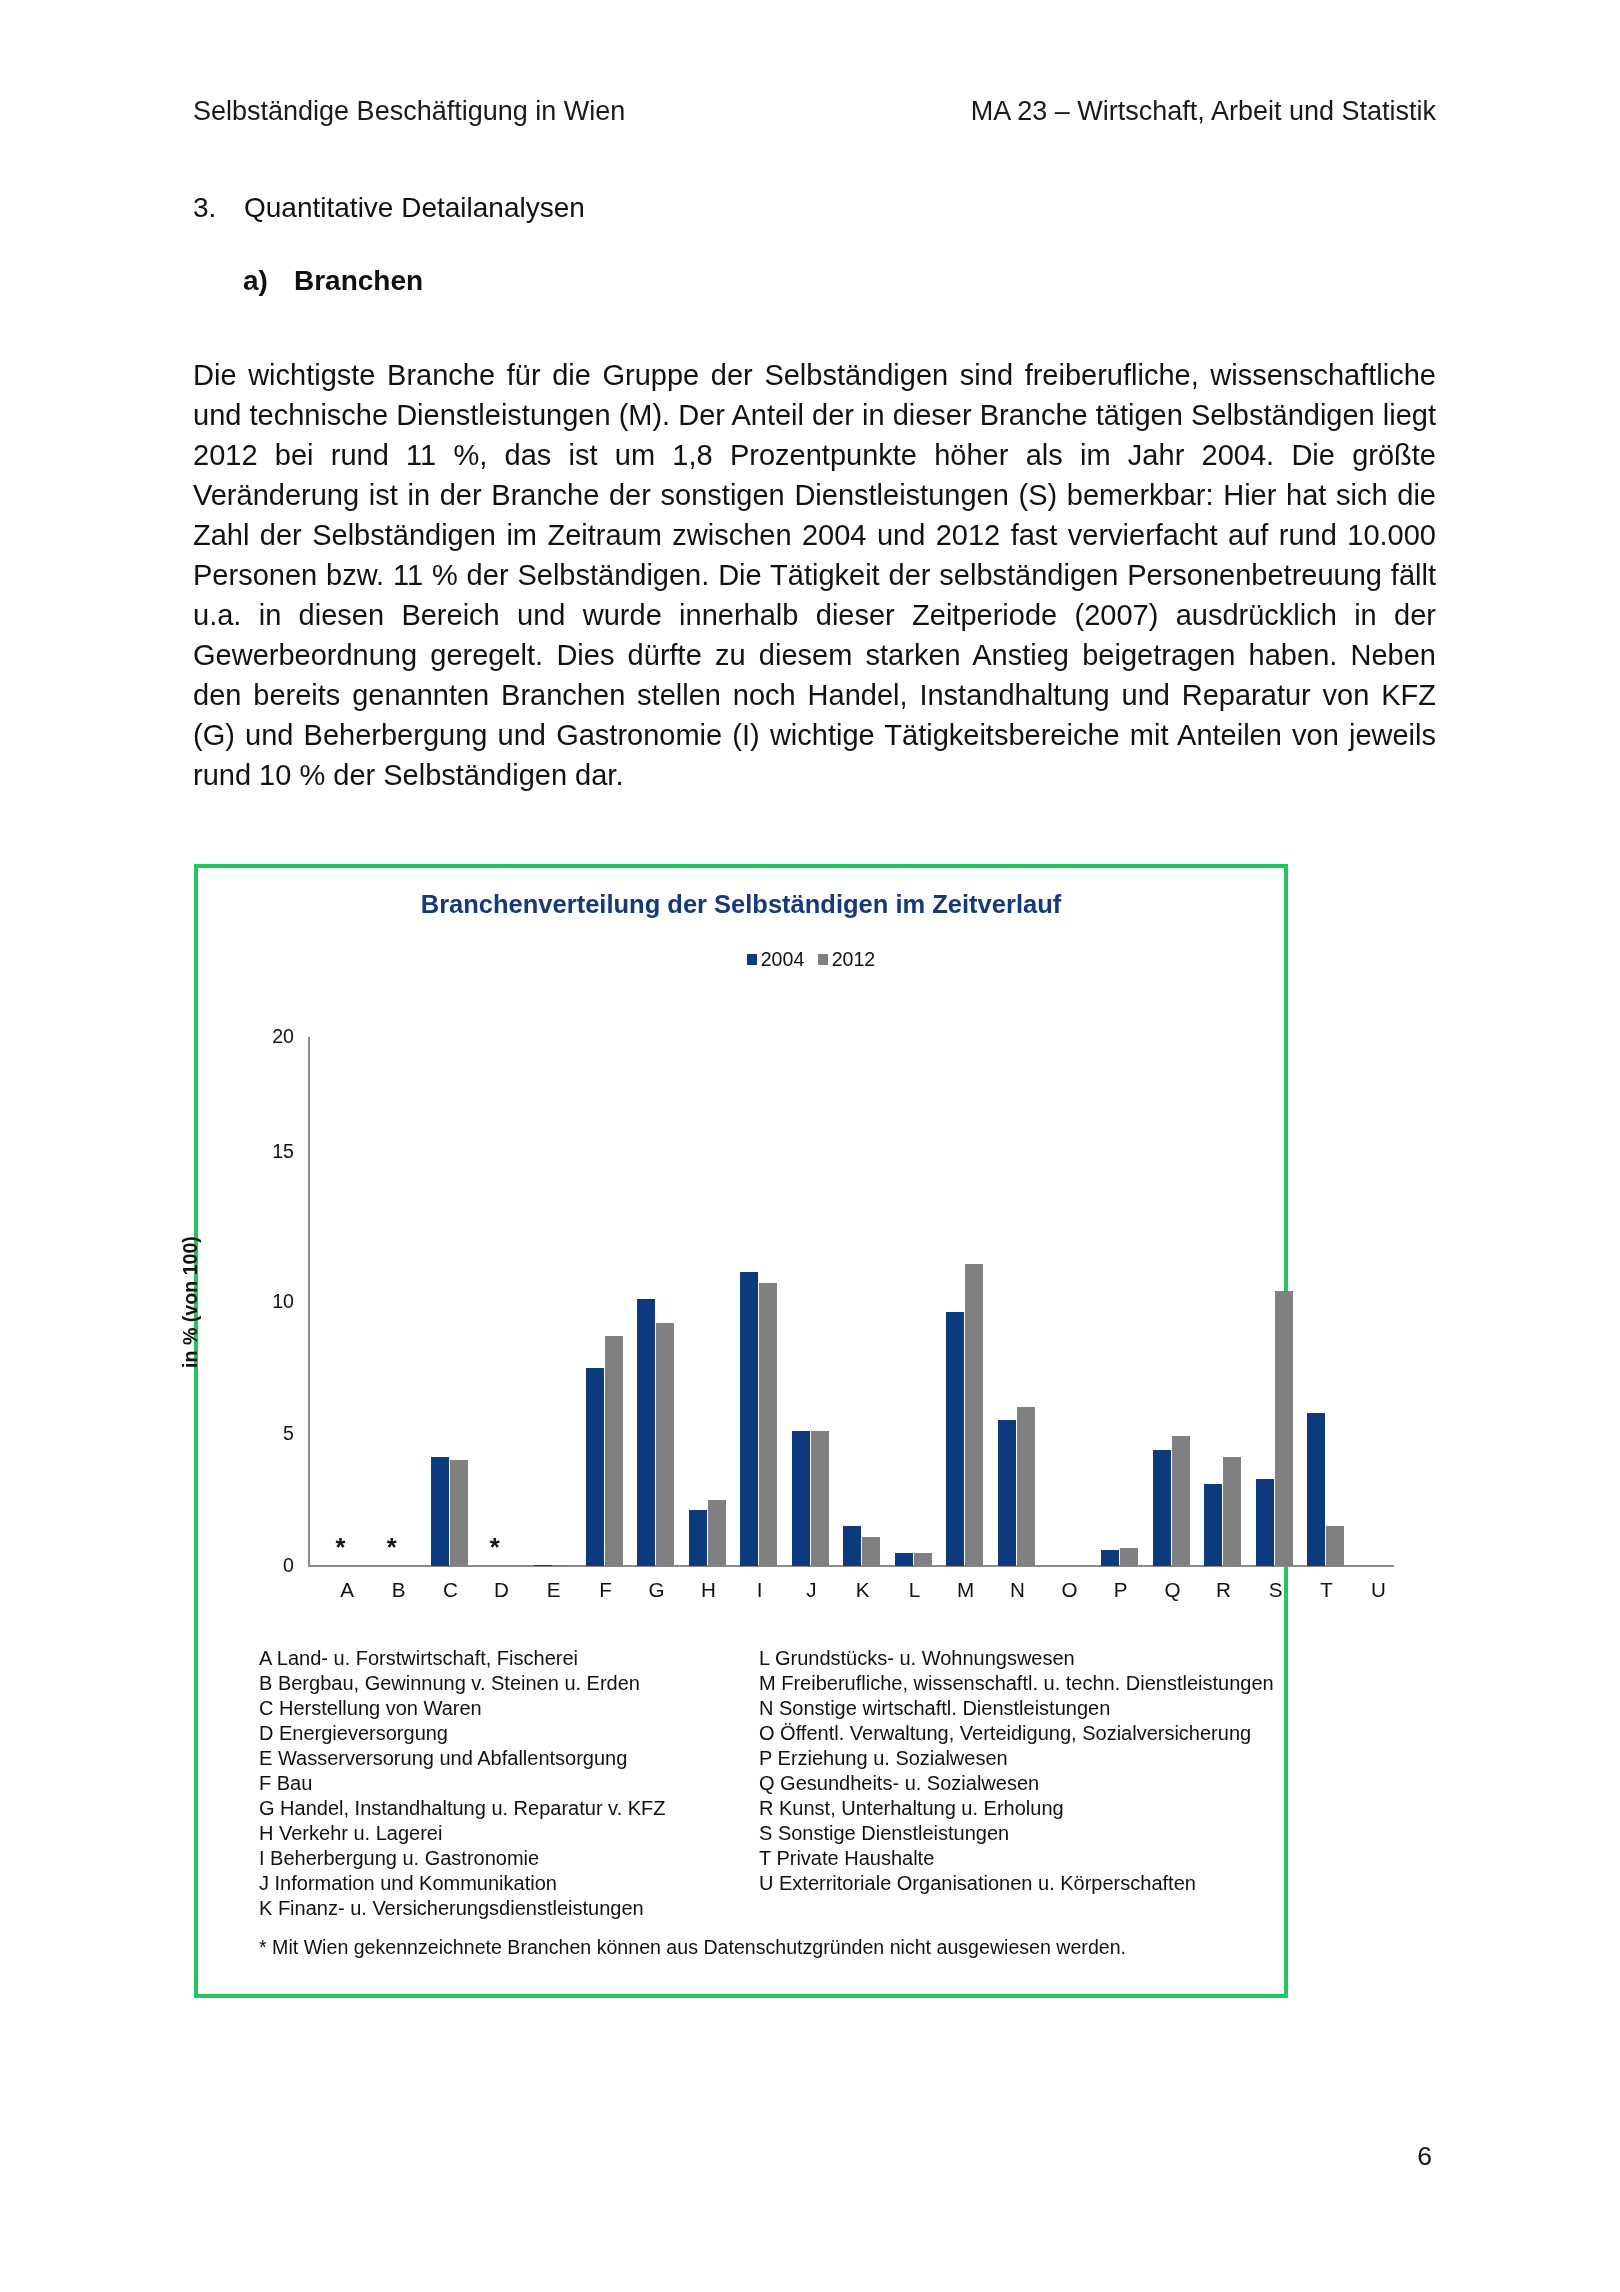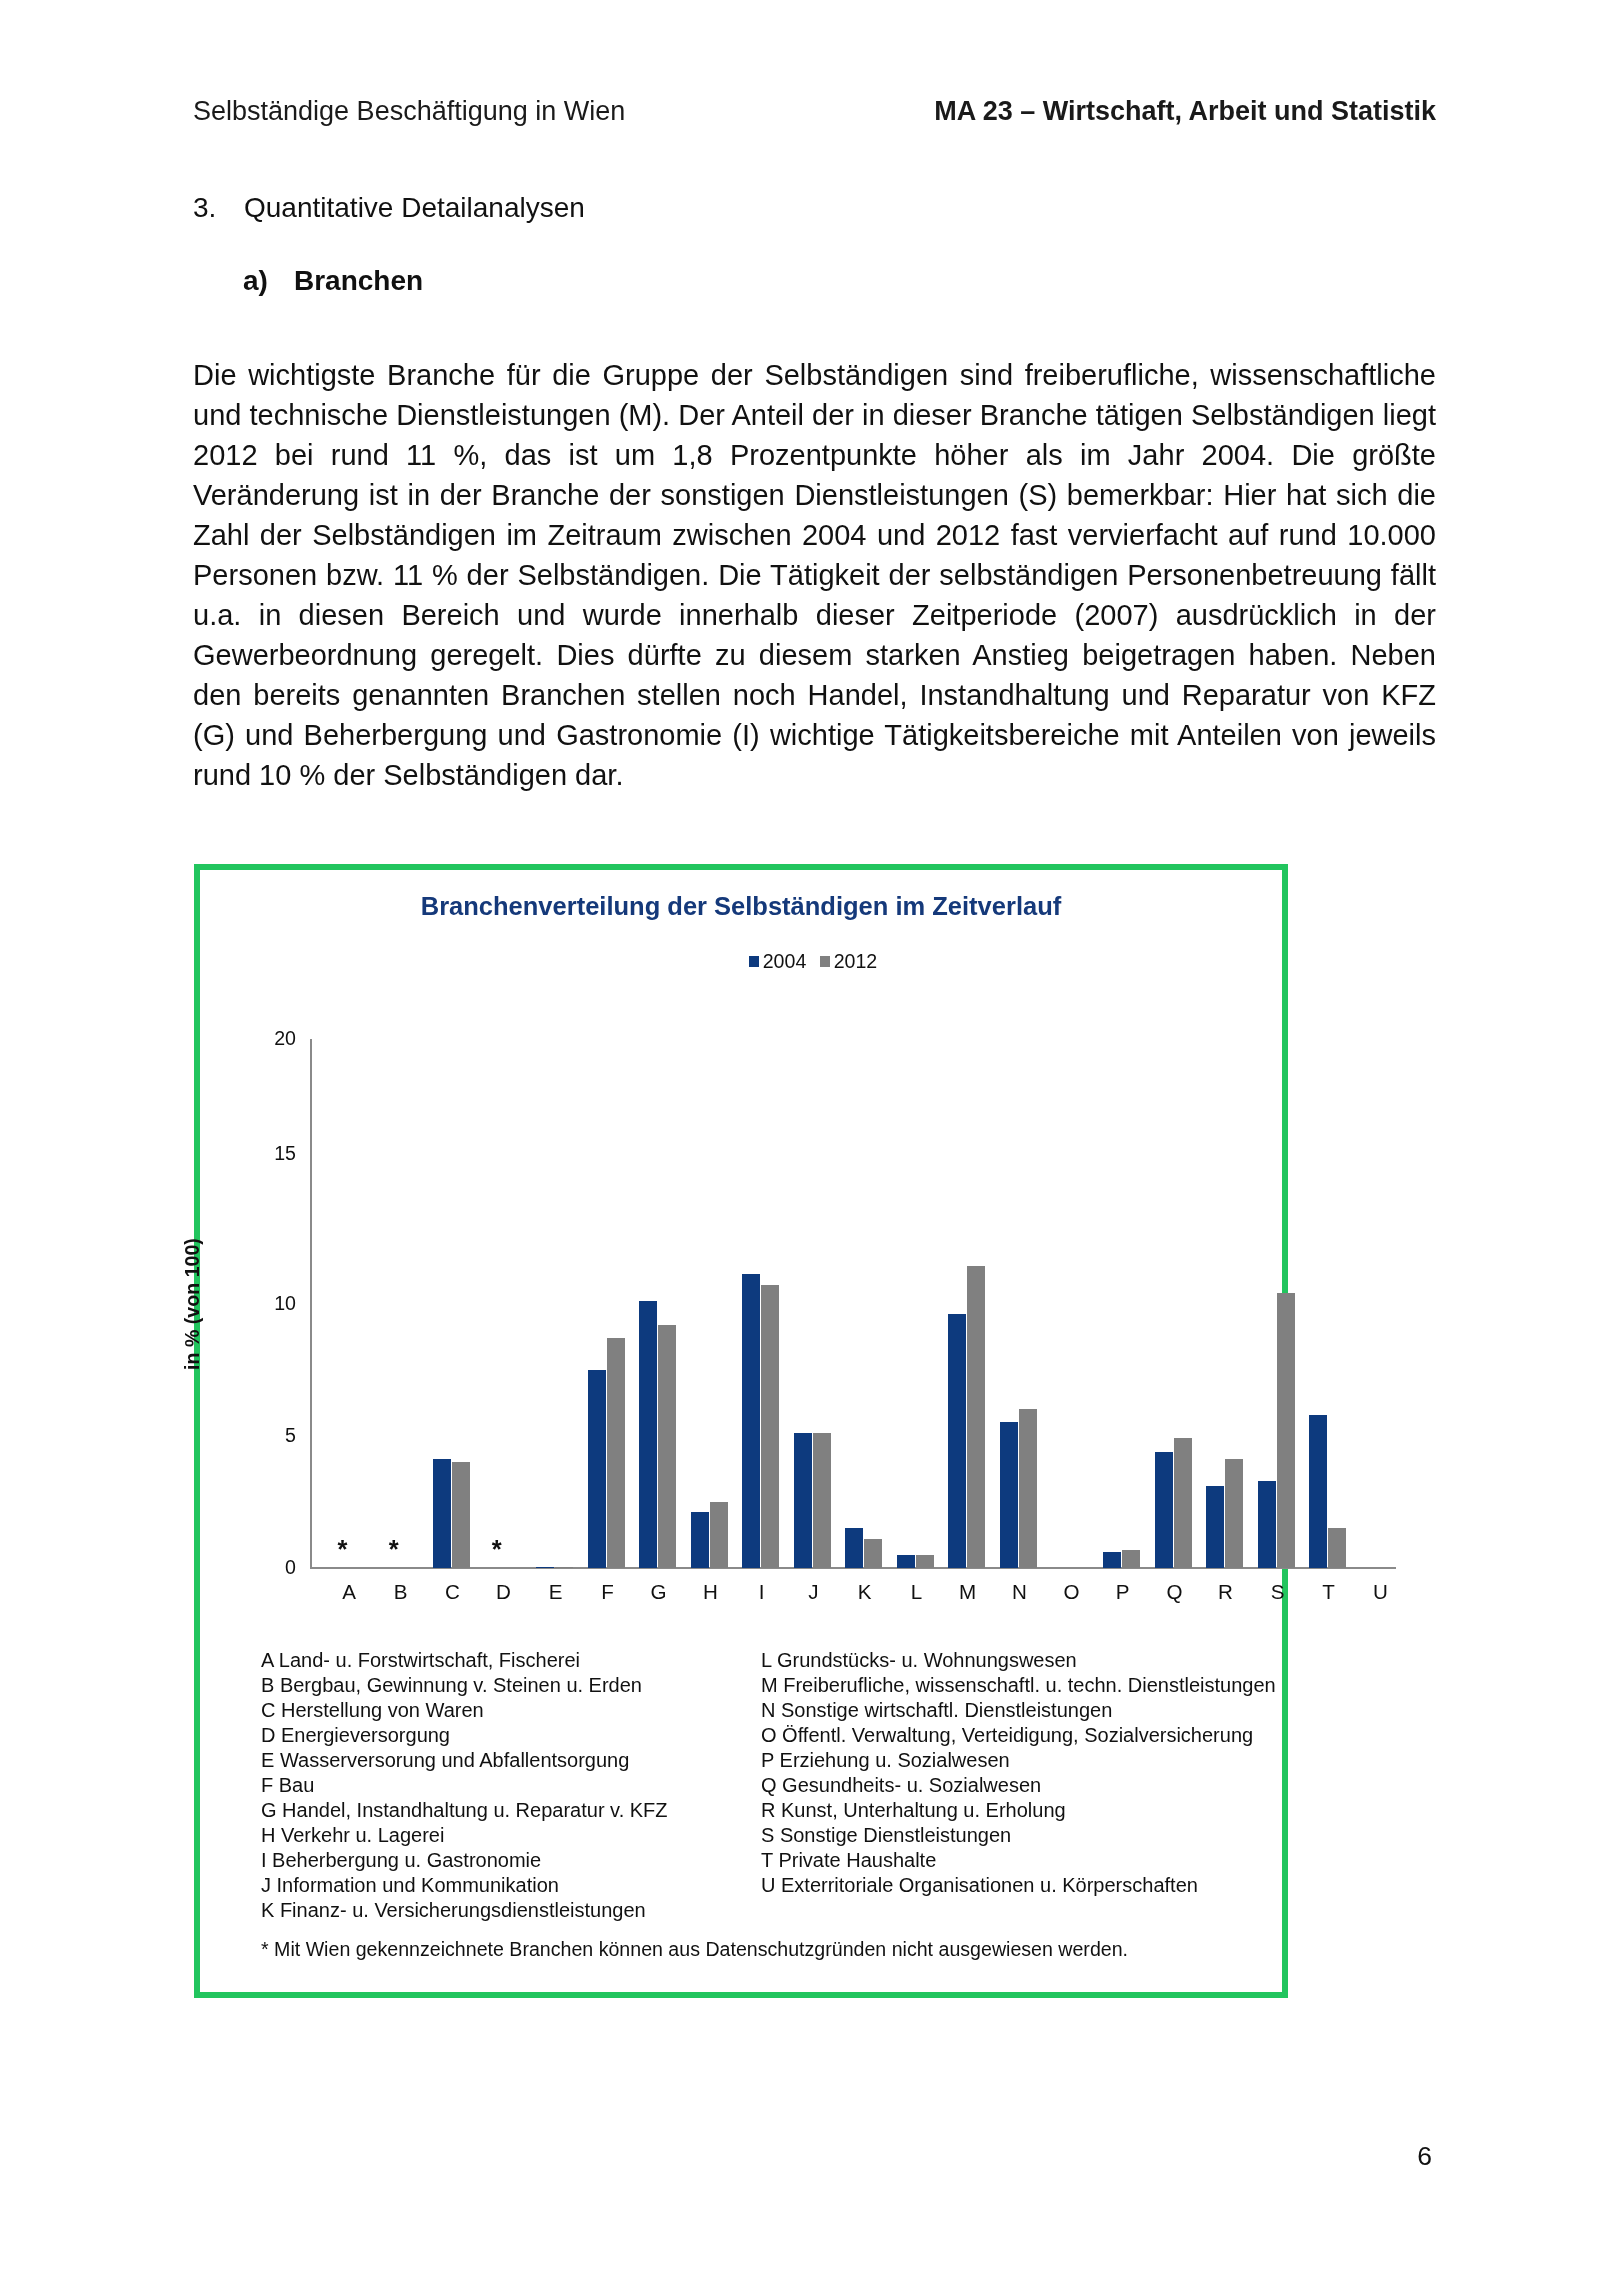--- a/index.html
+++ b/index.html
@@ -1,28 +1,28 @@
 <!DOCTYPE html>
 <html><head>
 <meta charset="utf-8">
 <style>
   html, body { margin:0; padding:0; background:#ffffff; }
   body { width:1620px; height:2293px; position:relative; overflow:hidden;
          font-family:"Liberation Sans", sans-serif; color:#111; }
   .hdr { position:absolute; top:96px; font-size:27px; color:#1a1a1a; }
   .hdr.left { left:193px; }
-  .hdr.right { right:184px;font-weight:bold; }
+  .hdr.right { right:184px; }
   .h1 { position:absolute; left:193px; top:192px; font-size:28px; font-weight:normal; }
   .h1 .num { display:inline-block; width:51px; }
   .h2 { position:absolute; left:243px; top:265px; font-size:28px; font-weight:bold; }
   .h2 .num { display:inline-block; width:51px; }
   .para { position:absolute; left:193px; top:355px; width:1243px; font-size:29px;
           line-height:40px; text-align:justify; color:#111; }
   .chartbox { position:absolute; left:194px; top:864px; width:1094px; height:1134px;
-              border:6px solid #22c55e; box-sizing:border-box; }
+              border:4px solid #22c55e; box-sizing:border-box; }
   .chart-title { position:absolute; left:0; right:0; top:21.6px; text-align:center;
                  font-size:25.5px; font-weight:bold; color:#15397a; }
   .legend { position:absolute; left:549px; top:80px; font-size:19.6px; display:flex; gap:13.7px; align-items:center; }
   .legend .item { display:flex; align-items:center; gap:3.9px; }
   .legend .sw { width:9.8px; height:11.8px; display:inline-block; }
   .plot { position:absolute; left:110px; top:169px; width:1086px; height:529px; }
   .yaxis-line { position:absolute; left:0; top:0; width:2px; height:529px; background:#8a8a8a; }
   .xaxis-line { position:absolute; left:0; top:528px; width:1086px; height:2px; background:#8a8a8a; }
   .ytick { position:absolute; left:-57px; width:43px; text-align:right; font-size:19.6px; transform:translateY(-11.8px); }
   .ylabel { position:absolute; left:-118px; top:265px; transform:translate(-50%,-50%) rotate(-90deg);

